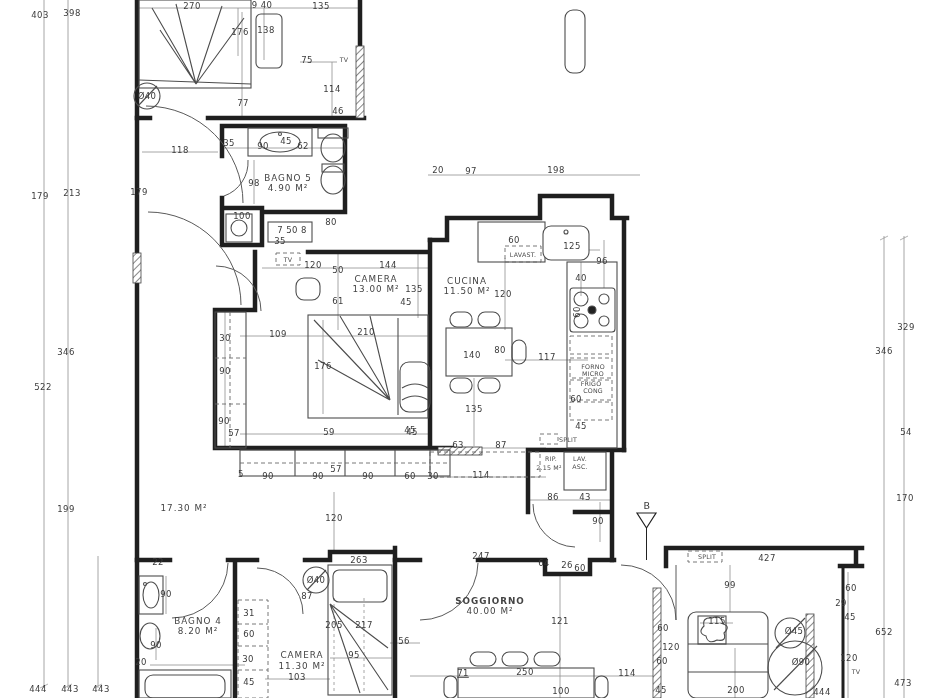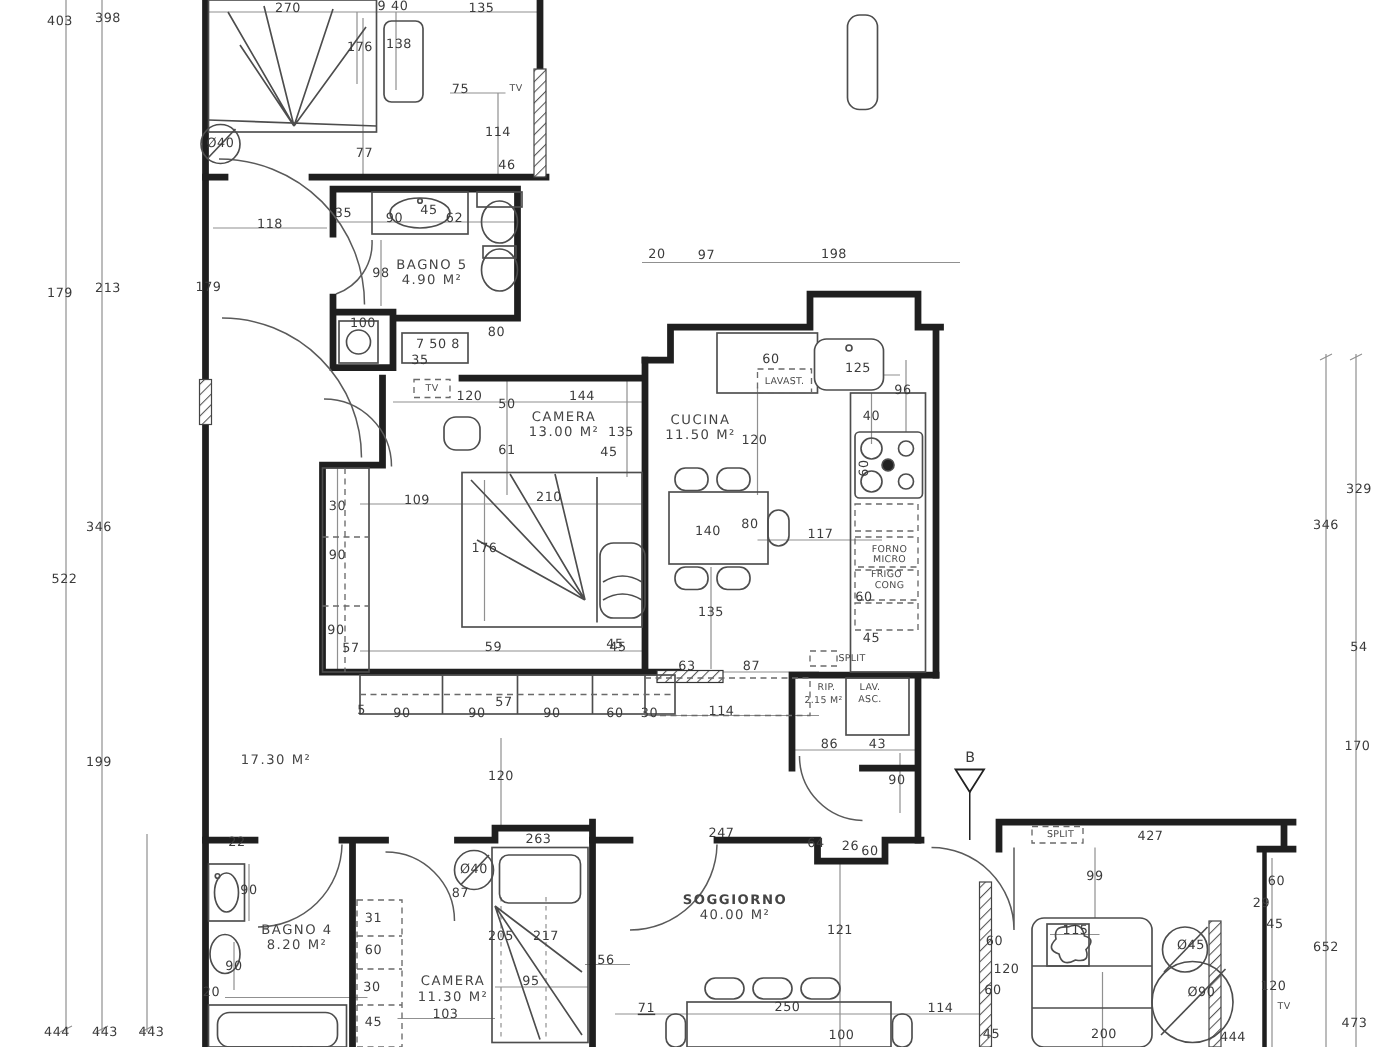--- a/index.html
+++ b/index.html
@@ -341,21 +341,21 @@
       <span class="lbl dim-text" style="left: 359px; top: 560px;">263</span>
       <span class="lbl dim-text" style="left: 158px; top: 562px;">22</span>
       <span class="lbl dim-text" style="left: 453px; top: 556px; margin-left: 28px;">247</span>
       <span class="lbl dim-text" style="left: 544px; top: 563px;">64</span>
       <span class="lbl dim-text" style="left: 567px; top: 565px;">26</span>
       <span class="lbl dim-text" style="left: 580px; top: 568px;">60</span>
       <span class="lbl room" style="left: 490px; top: 601px; font-weight: bold;">SOGGIORNO</span>
       <span class="lbl room" style="left: 490px; top: 611px;">40.00 M²</span>
       <span class="lbl dim-text" style="left: 560px; top: 621px;">121</span>
       <span class="lbl dim-text" style="left: 404px; top: 641px;">56</span>
-      <span class="lbl dim-text" style="left: 431px; top: 673px; text-decoration: underline;">71</span>
+      <span class="lbl dim-text" style="left: 463px; top: 673px; text-decoration: underline;">71</span>
       <span class="lbl dim-text" style="left: 525px; top: 672px;">250</span>
       <span class="lbl dim-text" style="left: 627px; top: 673px;">114</span>
       <span class="lbl dim-text" style="left: 561px; top: 691px;">100</span>
       <span class="lbl dim-text" style="left: 663px; top: 628px;">60</span>
       <span class="lbl dim-text" style="left: 671px; top: 647px;">120</span>
       <span class="lbl dim-text" style="left: 662px; top: 661px;">60</span>
       <span class="lbl dim-text" style="left: 661px; top: 690px;">45</span>
       <span class="lbl dim-text" style="left: 822px; top: 692px;">444</span>
       <span class="lbl tiny" style="left: 707px; top: 557px;">SPLIT</span>
       <span class="lbl dim-text" style="left: 767px; top: 558px;">427</span>

